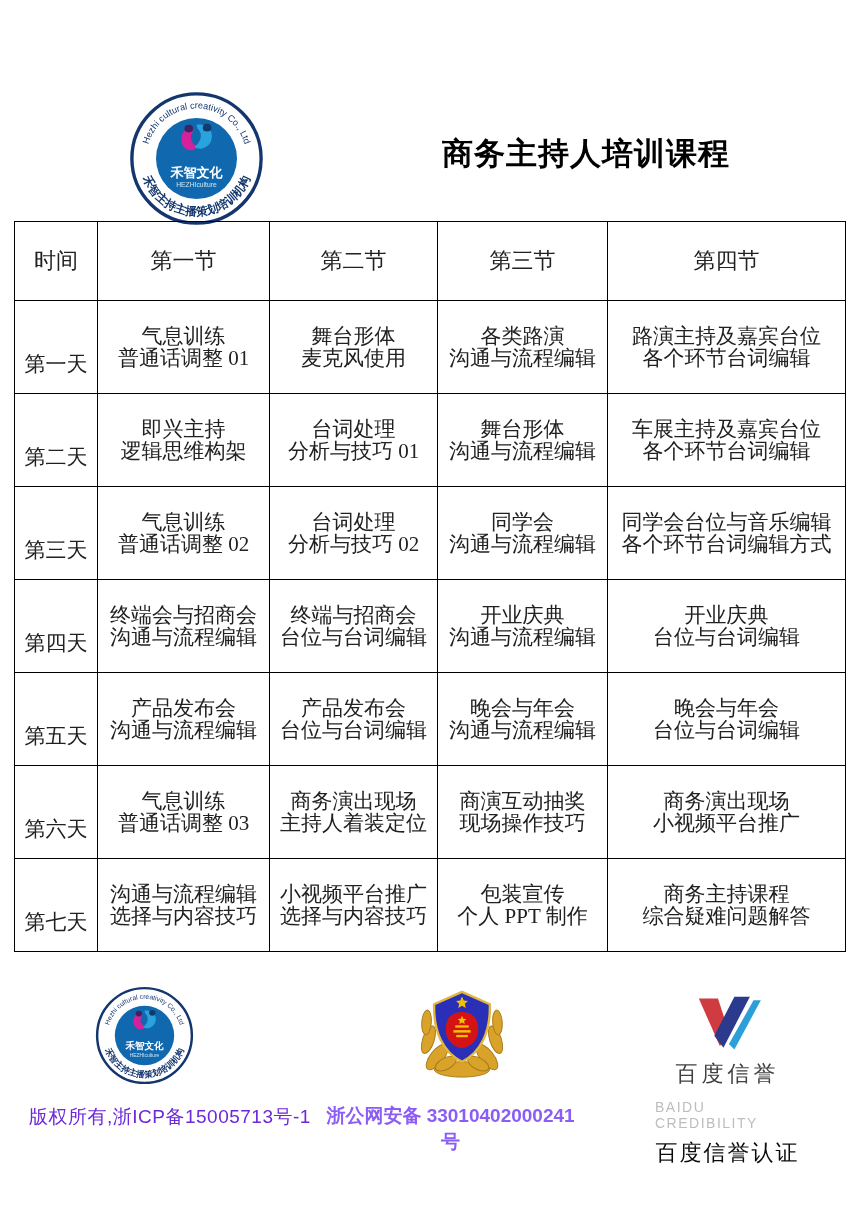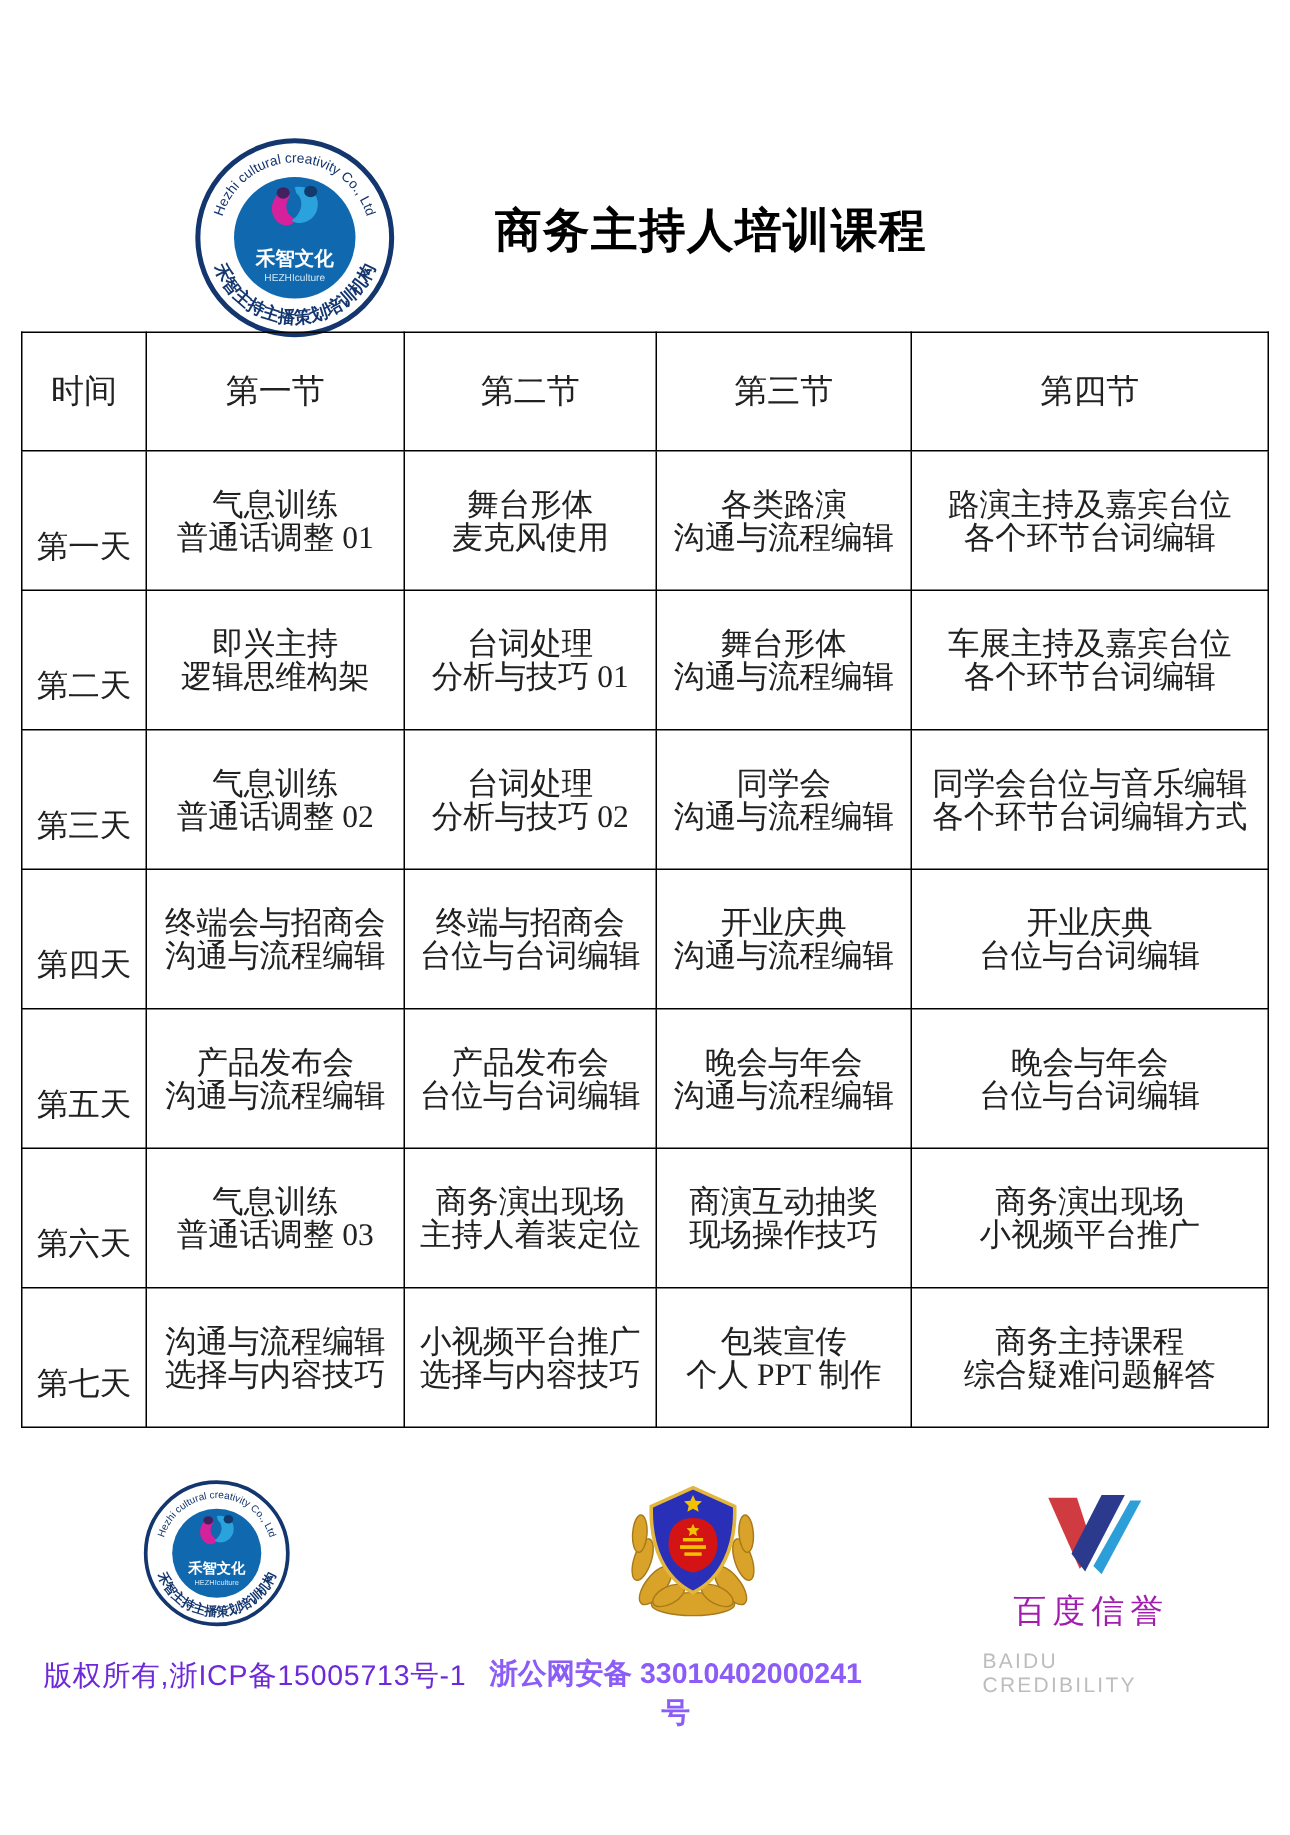--- a/index.html
+++ b/index.html
@@ -7,20 +7,21 @@
     width:860px;height:1223px;position:relative;background:#ffffff;
     font-family:"Liberation Serif","DejaVu Serif",serif;color:#212121;
     overflow:hidden;
   }
   
   .logo-main{position:absolute;left:129px;top:91px;width:135px;height:135px;}
   .page-title{
     position:absolute;left:330px;top:133px;width:400px;
     font-size:31px;font-weight:bold;color:#000;letter-spacing:1px;
     font-family:Liberation Serif, serif;
+    text-align:right;
   }
   
   .course-table{
     position:absolute;left:14px;top:221px;
     border-collapse:collapse;table-layout:fixed;width:831px;
   }
   .course-table td,.course-table th{
     border:1px solid #000000;padding:0;vertical-align:middle;
     font-weight:normal;font-size:21px;color:#212121;
   }
@@ -46,21 +47,21 @@
     position:absolute;left:318px;top:1103px;width:265px;text-align:center;
     font-family:"Liberation Sans","DejaVu Sans",sans-serif;
     font-size:19px;font-weight:bold;color:#8b5cf6;
   }
   .baidu-box{
     position:absolute;left:655px;top:993px;width:145px;
     display:flex;flex-direction:column;align-items:center;
     font-family:"Liberation Sans","DejaVu Sans",sans-serif;
   }
   .baidu-v{width:78px;height:62px;}
-  .baidu-cn{font-size:22px;color:#a21caf;letter-spacing:4px;margin-top:4px;}
+  .baidu-cn{font-size:22px;color:#404040;letter-spacing:4px;margin-top:4px;}
   .baidu-en{font-size:14px;color:#bdbdbd;letter-spacing:1.5px;margin-top:10px;}
   .baidu-cert{font-size:22px;color:#0b0b0b;letter-spacing:2px;margin-top:7px;}
   .svgdefs{position:absolute;width:0;height:0;overflow:hidden;}
 </style>
 </head>
 <body>
 
 <svg class="svgdefs" aria-hidden="true">
   <defs>
     <symbol id="hezhi-logo" viewBox="0 0 140 140">
@@ -349,13 +350,14 @@
     <use href="#police-badge"></use>
   </svg>
 <div class="police-record">浙公网安备 33010402000241号</div>
 
 <div class="baidu-box">
   <svg class="baidu-v">
       <use href="#baidu-v"></use>
     </svg>
   <div class="baidu-cn">百度信誉</div>
   <div class="baidu-en">BAIDU CREDIBILITY</div>
+  <div class="baidu-cert">百度信誉认证</div>
 </div>
 
 </body></html>

